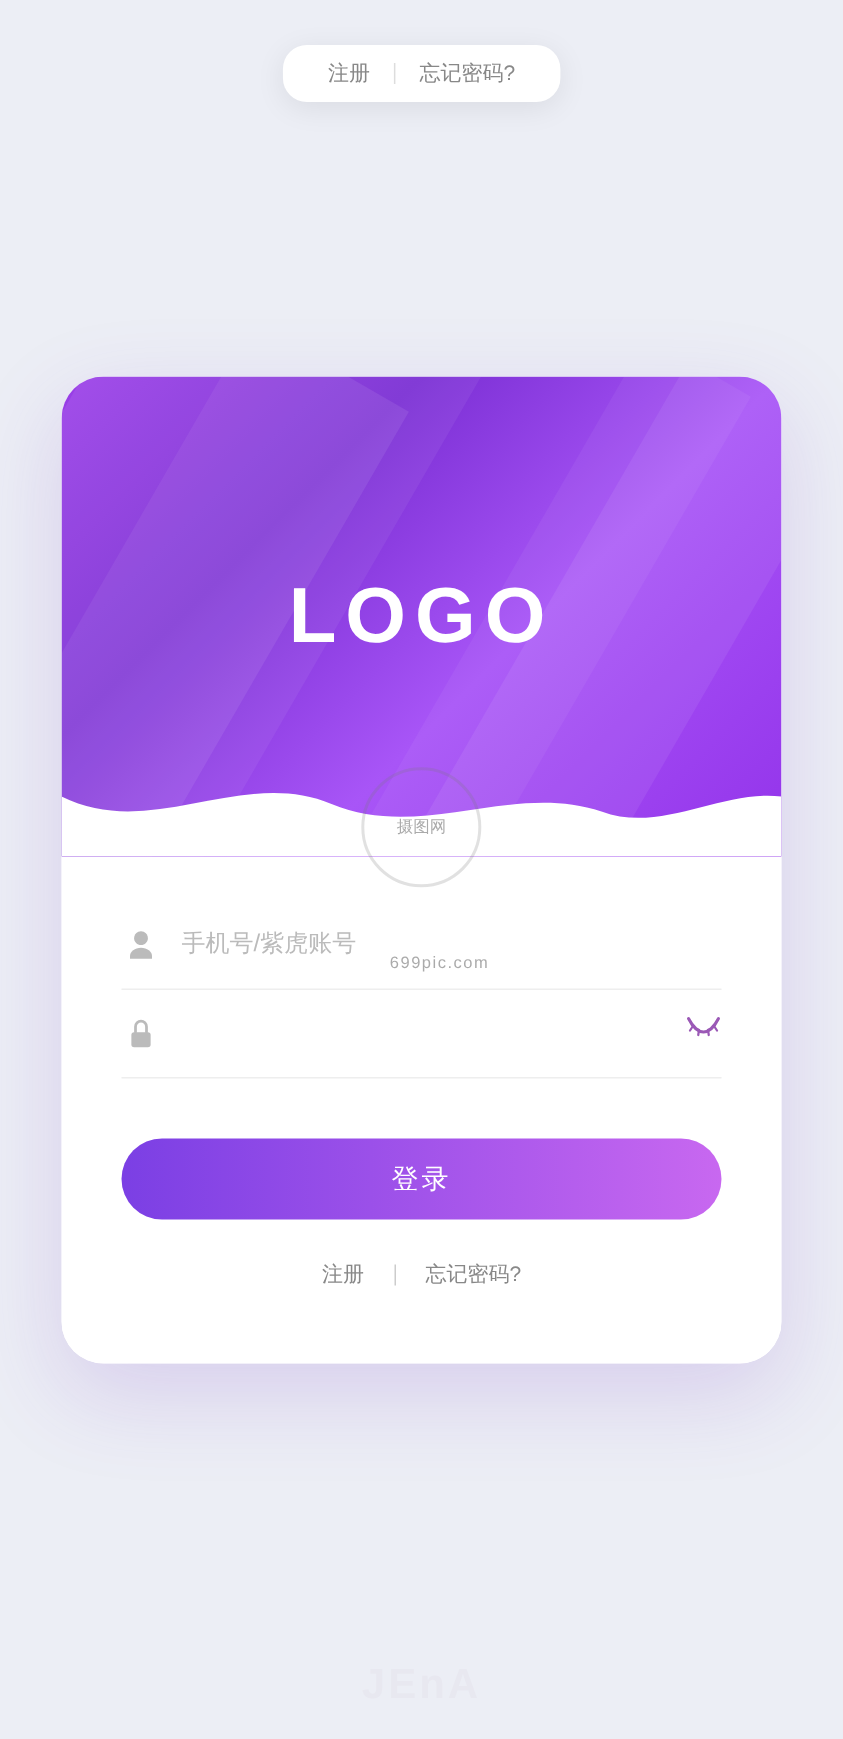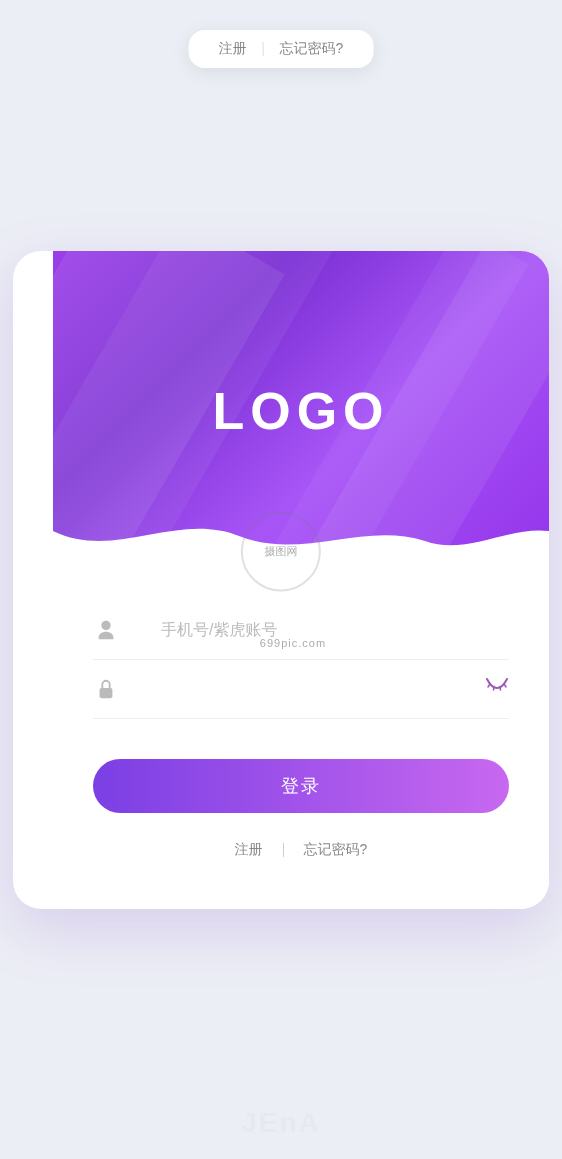--- a/index.html
+++ b/index.html
@@ -50,27 +50,26 @@
     }
 
     .top-hint-divider {
       width: 1px;
       height: 14px;
       background: #ddd;
     }
 
     
     .main-card {
-      width: 536px;
+      width: 480px;
       border-radius: 28px;
       background: white;
       overflow: hidden;
       box-shadow: 0 20px 60px rgba(120, 60, 200, 0.18);
       position: relative;
-      padding-left: 40px;
     }
 
     
     .card-header {
       width: 100%;
       height: 320px;
       background: linear-gradient(135deg, #9b3fe8 0%, #7b2fd4 30%, #a855f7 60%, #9333ea 100%);
       position: relative;
       display: flex;
       align-items: center;
@@ -165,21 +164,20 @@
     }
 
     .input-field {
       flex: 1;
       border: none;
       outline: none;
       font-size: 16px;
       color: #4c1d95;
       background: transparent;
       font-family: -apple-system, 'PingFang SC', 'Microsoft YaHei', sans-serif;
-      margin-left: 28px;
     }
 
     .input-field::placeholder {
       color: #bbb;
     }
 
     .eye-icon {
       position: absolute;
       right: 0;
       color: #9b59b6;

